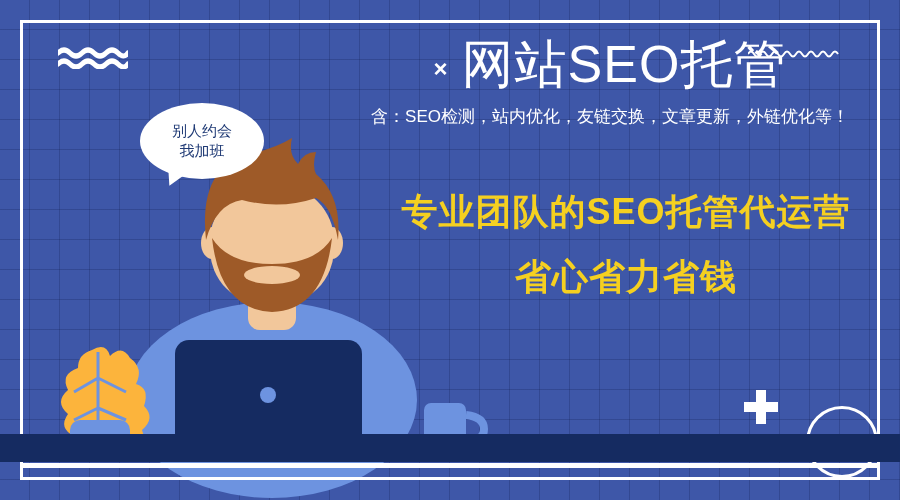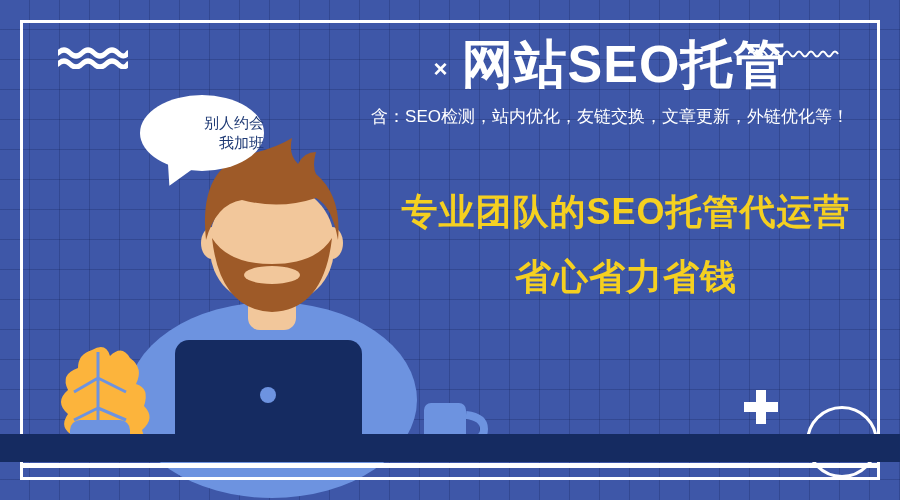--- a/index.html
+++ b/index.html
@@ -77,21 +77,21 @@
   .title-row{
     display:flex; align-items:center; justify-content:center; gap:14px;
   }
   .x-mark{
     color:#ffffff; font-size:24px; font-weight:bold; line-height:1;
     transform:translateY(4px);
   }
   .main-title{
     color:#ffffff;
     font-size:52px;
-    font-weight:bold;
+    font-weight:normal;
     letter-spacing:1px;
     line-height:1.1;
     white-space:nowrap;
   }
   .sub-title{
     margin-top:12px;
     color:#ffffff;
     font-size:17px;
     letter-spacing:0px;
     white-space:nowrap;
@@ -109,27 +109,27 @@
     letter-spacing:1px;
     white-space:nowrap;
   }
   .yl1{ font-size:36px; }
   .yl2{ font-size:36px; margin-top:16px; }
   .yl3{ font-size:36px; margin-top:36px; }
 
   
   .bubble{
     position:absolute;
-    left:140px; top:95px;
+    left:140px; top:103px;
     width:124px; height:76px;
     background:#ffffff;
     border-radius:50%;
     z-index:8;
     display:flex; flex-direction:column;
-    align-items:flex-end; justify-content:center;
+    align-items:center; justify-content:center;
   }
   .bubble span{
     color:#1f3a75;
     font-size:15px;
     line-height:1.35;
     font-weight:normal;
     white-space:nowrap;
   }
   .bubble-tail{
     position:absolute;

